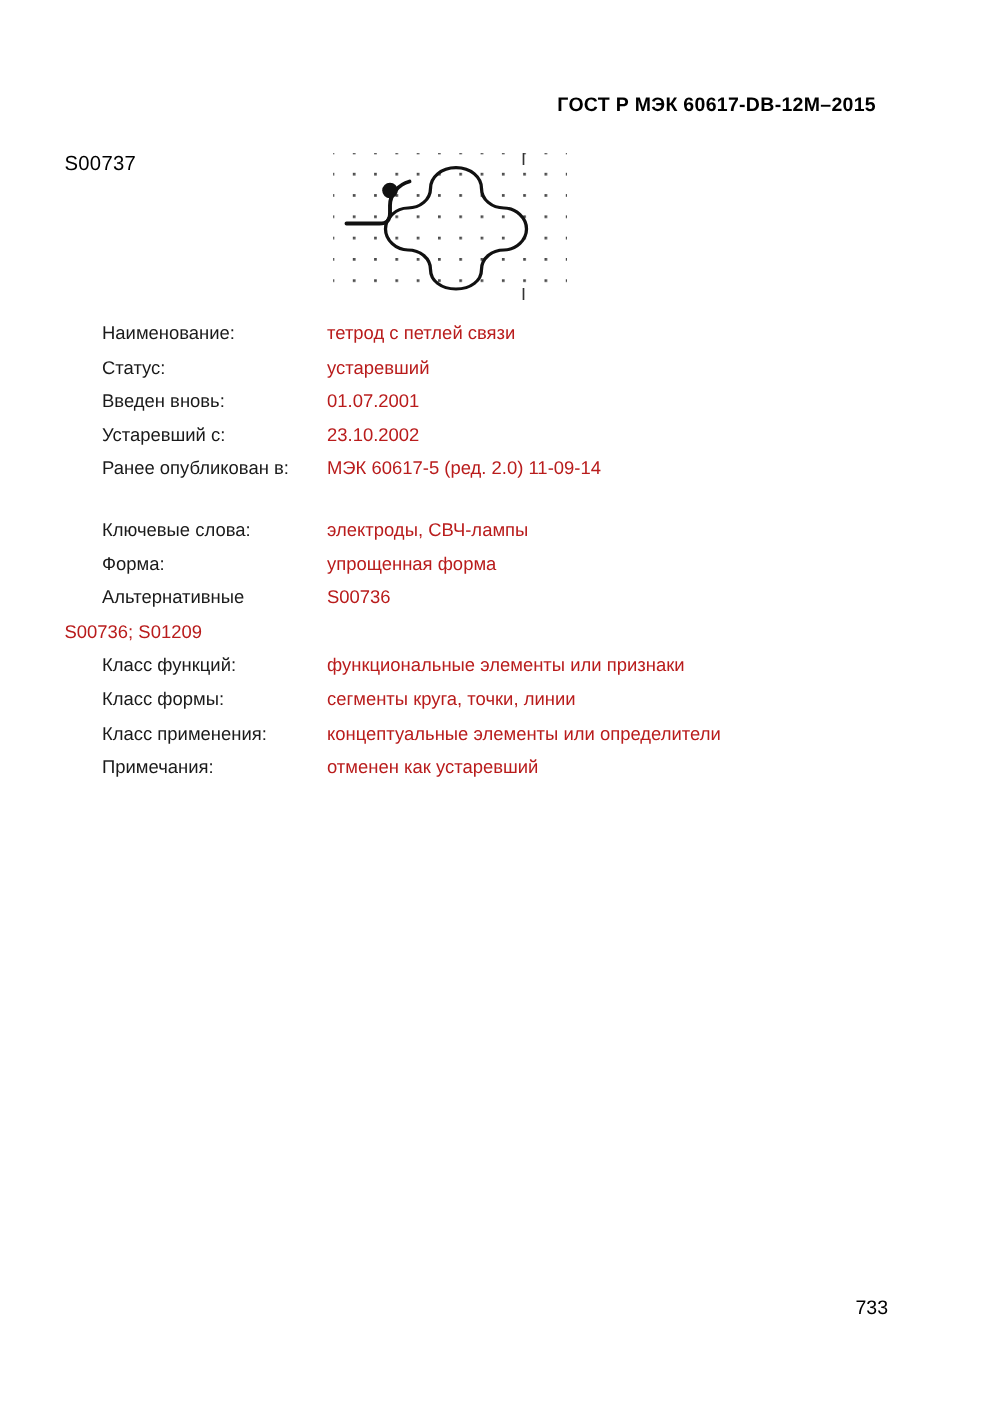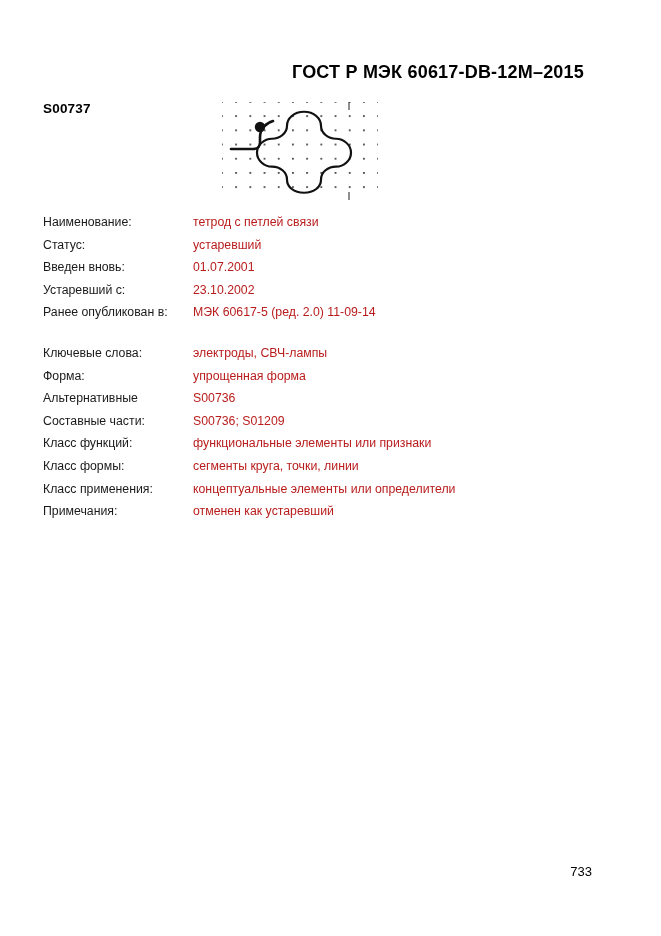--- a/index.html
+++ b/index.html
@@ -20,34 +20,34 @@
     position: absolute;
     inset: 0;
     background: #ffffff;
   }
 
   
   .doc-header {
     position: absolute;
     top: 62px;
     right: 77px;
-    font-size: 18px;
+    font-size: 13px;
     font-weight: bold;
     letter-spacing: 0.2px;
     white-space: nowrap;
     color: #000;
   }
 
   
   .symbol-id {
     position: absolute;
     top: 101px;
     left: 43px;
     font-size: 13.5px;
-    font-weight: bold;
+    font-weight: normal;
     letter-spacing: 0.2px;
     color: #000;
   }
 
   
   .symbol-figure {
     position: absolute;
     top: 101px;
     left: 221px;
     width: 158px;
@@ -69,20 +69,21 @@
     align-items: flex-start;
     height: 22.6px;
   }
   .prop-label {
     width: 150px;
     flex: 0 0 150px;
     font-size: 12.3px;
     line-height: 22.6px;
     color: #1a1a1a;
     white-space: nowrap;
+    margin-left: 25px;
   }
   .prop-value {
     flex: 1 1 auto;
     font-size: 12.3px;
     line-height: 22.6px;
     color: #b91c1c;
     white-space: nowrap;
   }
   .group-gap {
     height: 18px;
@@ -182,21 +183,20 @@
       <div class="prop-value">упрощенная форма</div>
     </div>
 
     <div class="prop-row">
       <div class="prop-label">Альтернативные</div>
       <div class="prop-value">S00736</div>
     </div>
 
 
     <div class="prop-row">
-      <div class="prop-label">Составные части:</div>
       <div class="prop-value">S00736; S01209</div>
     </div>
 
     <div class="prop-row">
       <div class="prop-label">Класс функций:</div>
       <div class="prop-value">функциональные элементы или признаки</div>
     </div>
 
     <div class="prop-row">
       <div class="prop-label">Класс формы:</div>

